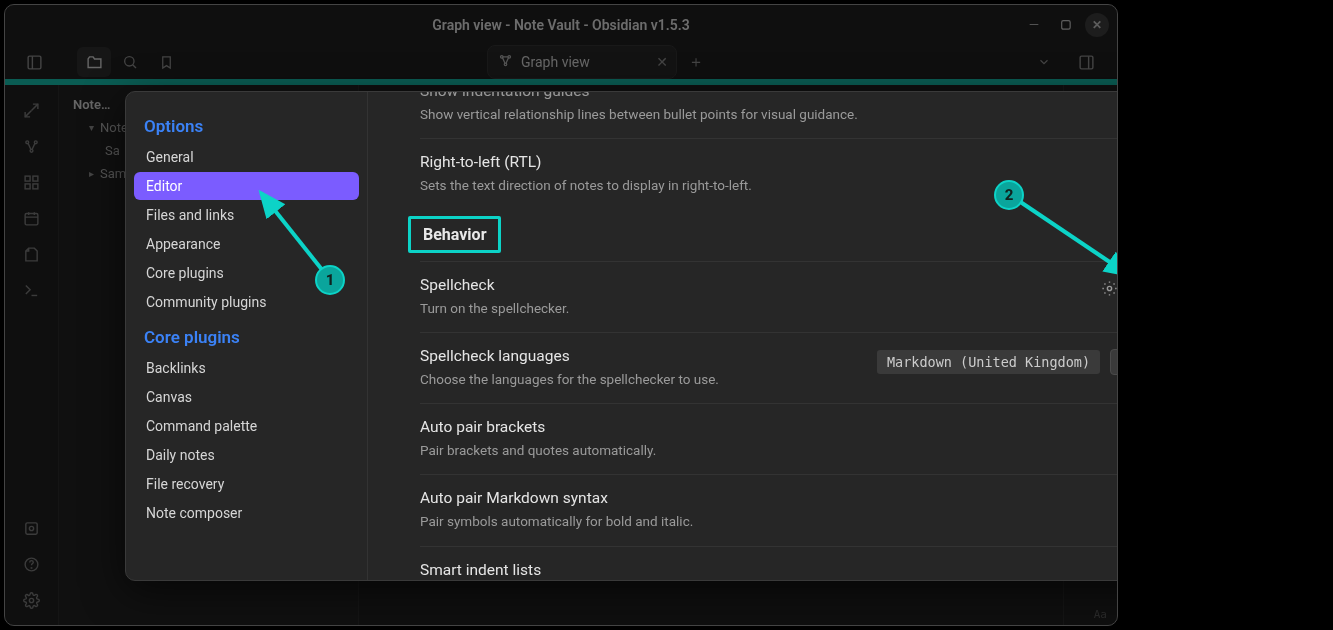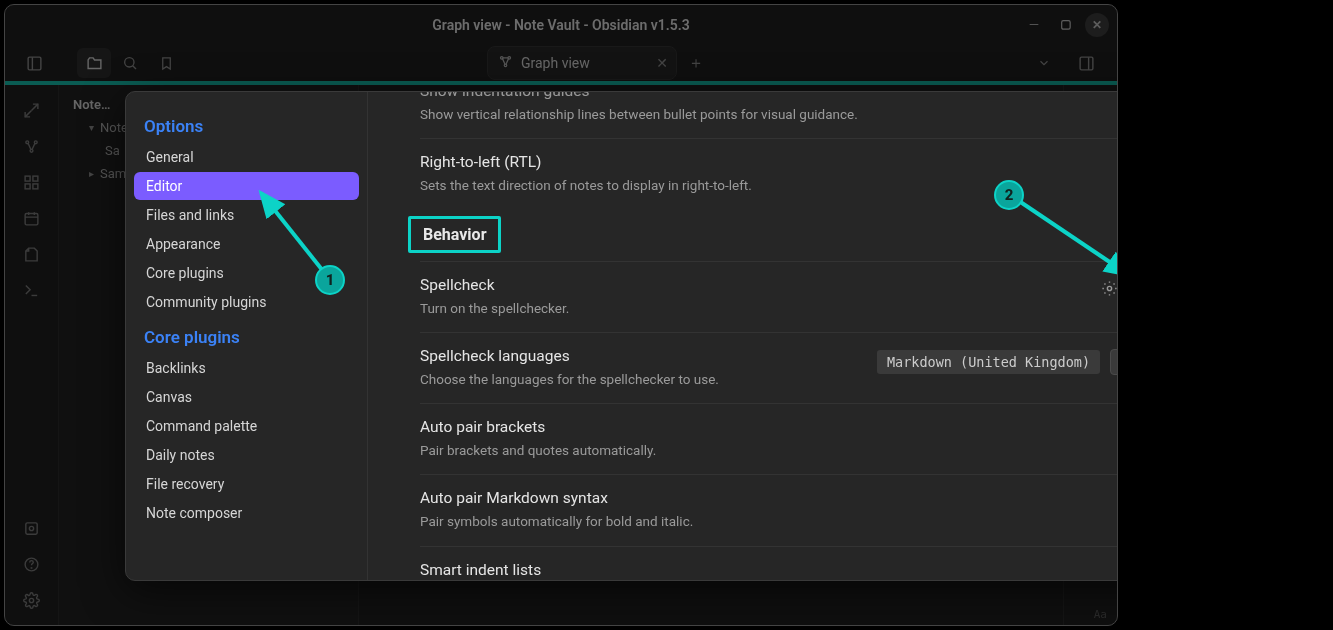--- a/index.html
+++ b/index.html
@@ -15,21 +15,21 @@
   .titlebar .win-controls {
     position:absolute; right:8px; top:8px; display:flex; gap:6px;
   }
   .win-btn {
     width:26px; height:22px; border-radius:6px; display:flex; align-items:center; justify-content:center;
     color:#bbb; font-size:12px;
   }
   .win-btn.close { background:#3a3a3a; border-radius:50%; width:24px; height:24px; }
   .topbar {
     height: 40px; display:flex; align-items:center; padding: 0 8px; gap:4px;
-    border-bottom: 4px solid #14b8a6; background:#1e1e1e;
+    border-bottom: 6px solid #14b8a6; background:#1e1e1e;
   }
   .top-left-icons { display:flex; gap:2px; align-items:center; margin-left:4px;}
   .icon-btn {
     width:34px; height:30px; display:flex; align-items:center; justify-content:center;
     color:#888; border-radius:6px; font-size:15px;
   }
   .icon-btn.active { background:#2d2d2d; color:#ccc; }
   .tabbar { display:flex; align-items:center; margin-left: 300px; gap:4px; }
   .tab {
     height:34px; background:#262626; border:1px solid #333; border-radius:8px;

